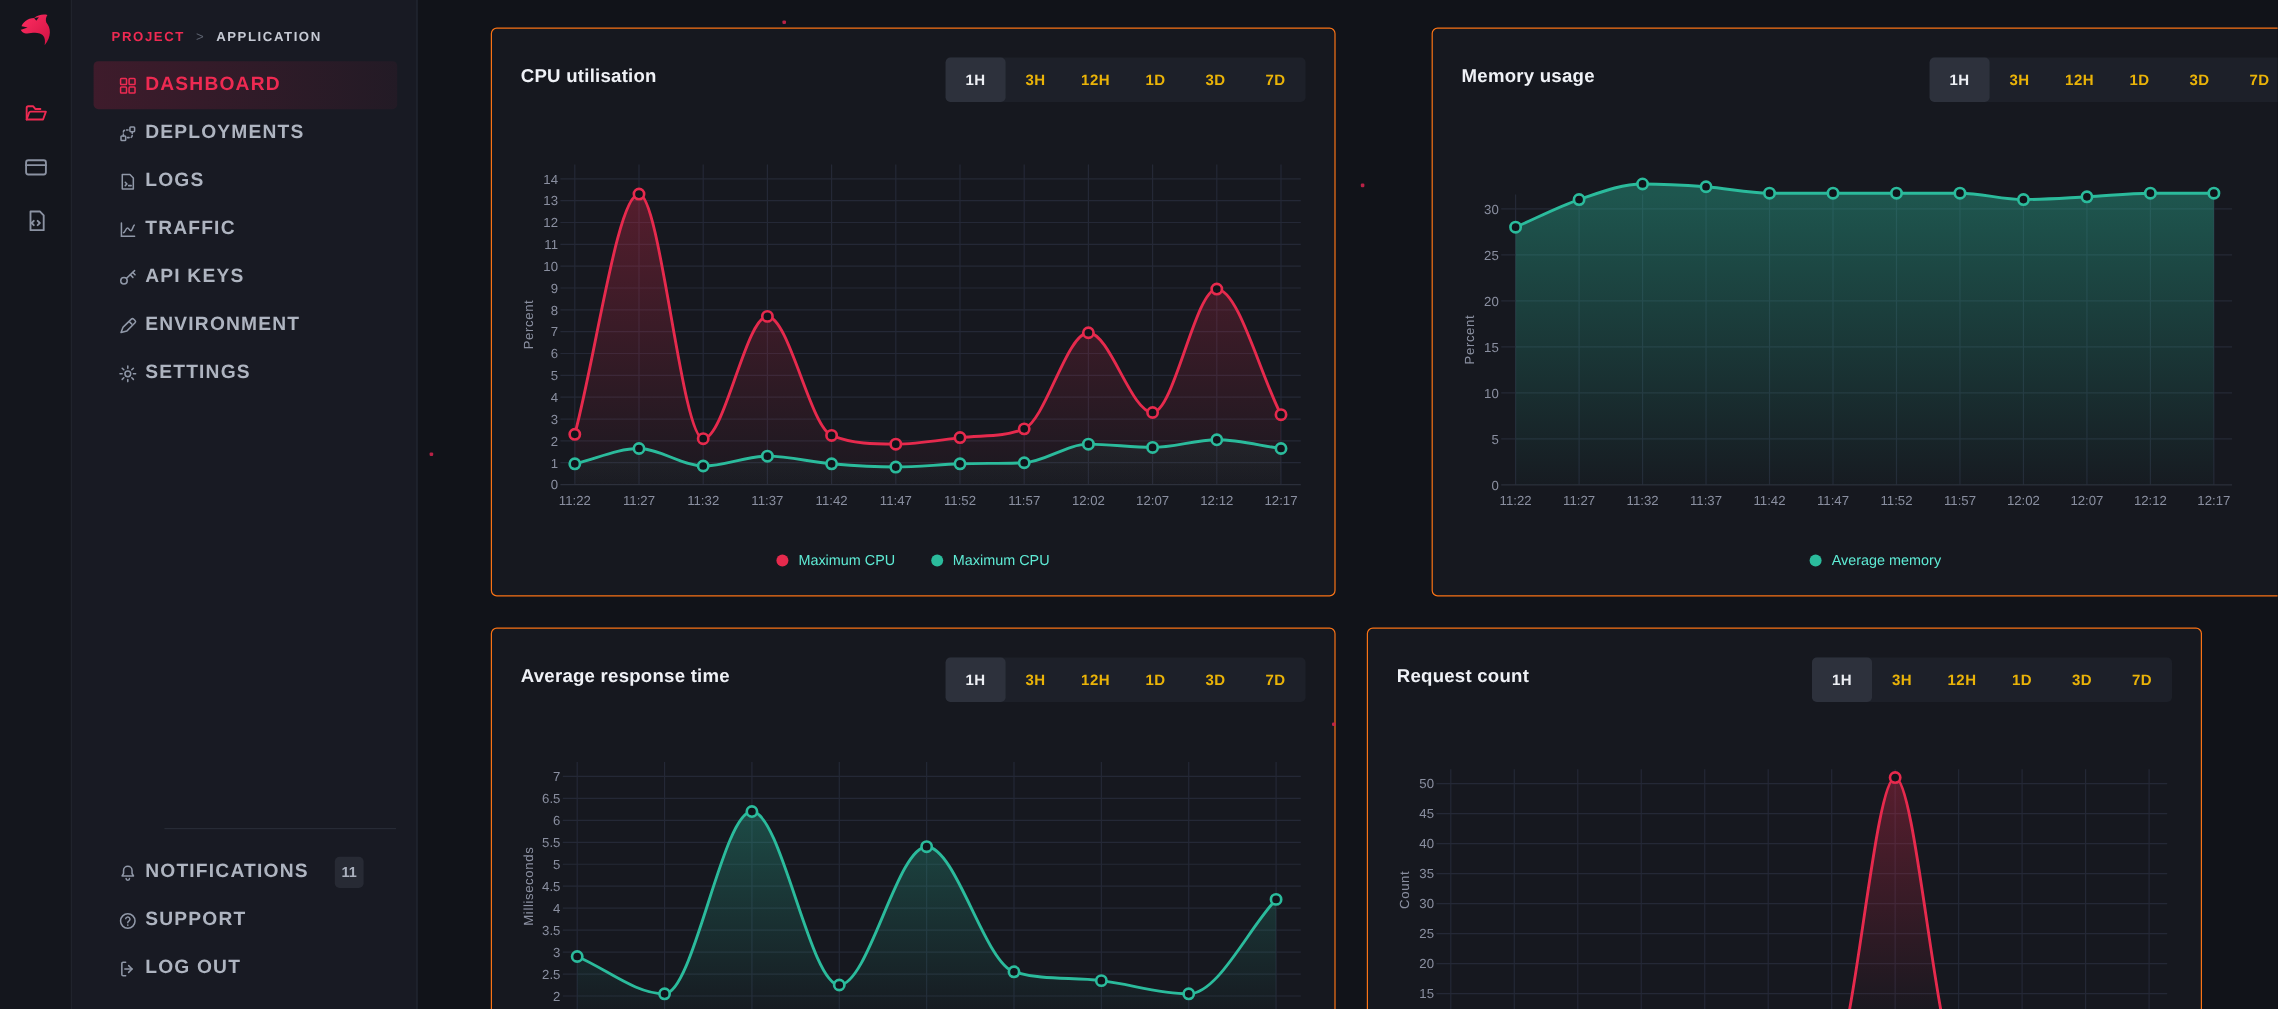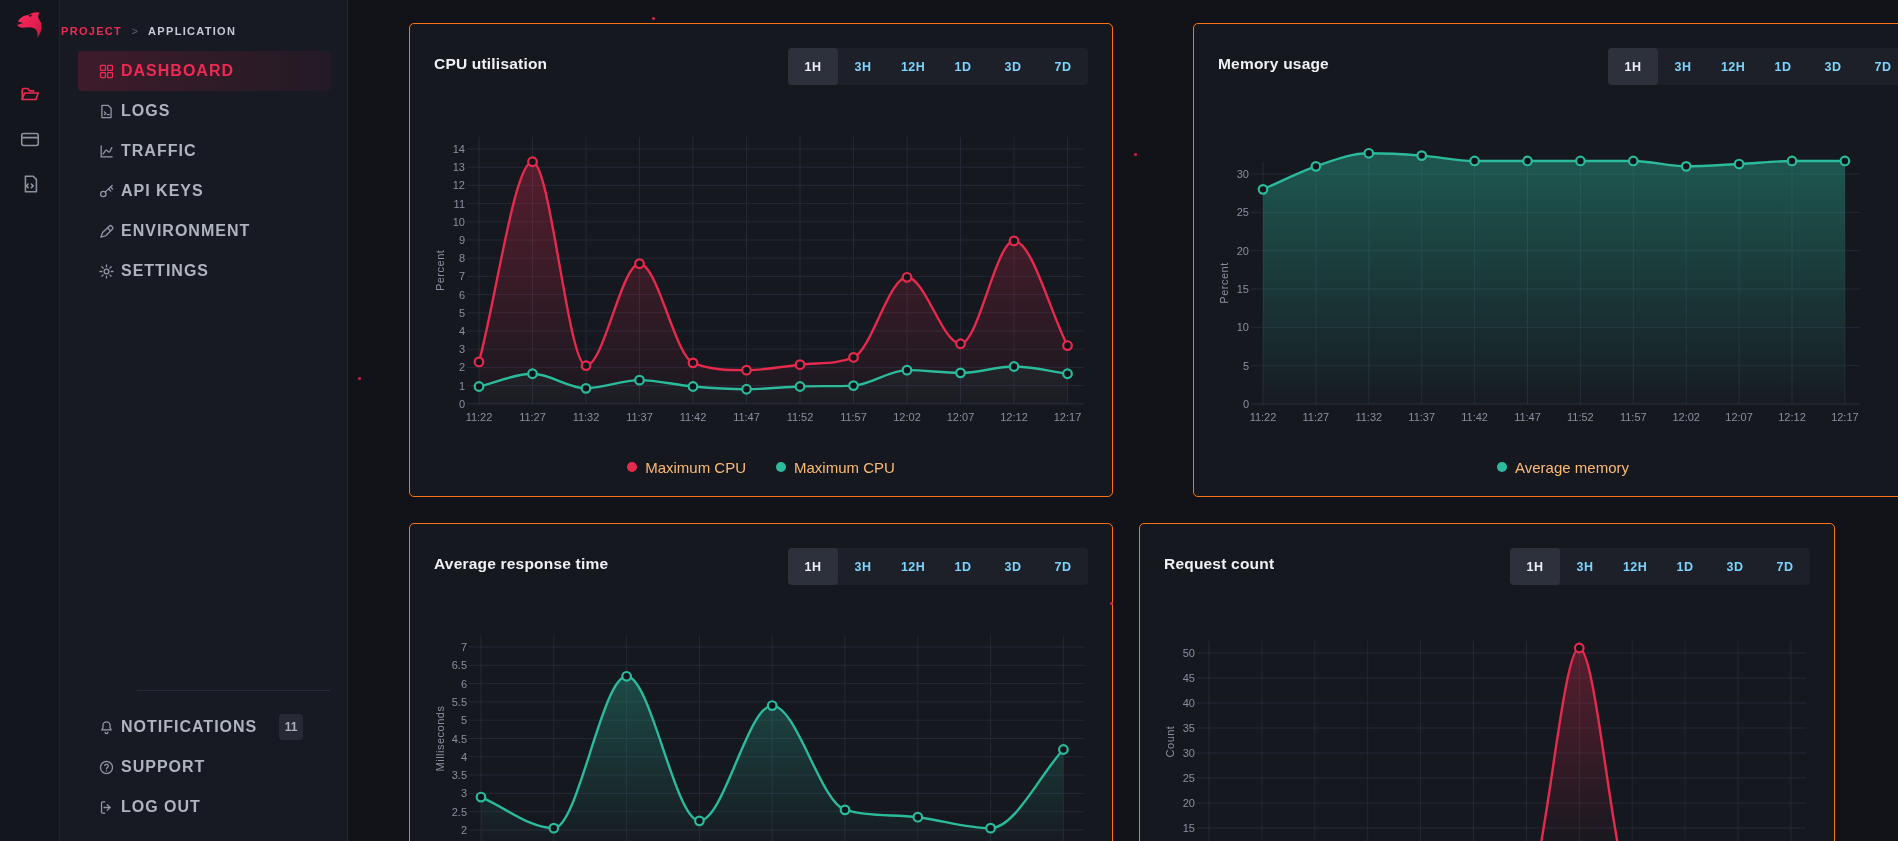--- a/index.html
+++ b/index.html
@@ -8,46 +8,46 @@
 
   
   .rail{position:absolute;left:0;top:0;width:59px;height:841px;background:#14161d;border-right:1px solid #20232c;}
   .rail .logo{position:absolute;left:9px;top:7px;width:40px;height:40px;}
   .rail-icon{position:absolute;left:19px;width:22px;height:22px;color:#8b92a2;}
   .rail-icon.red{color:#ee2a52;}
   .rail-icon svg{display:block;width:100%;height:100%;}
 
   
   .sidebar{position:absolute;left:60px;top:0;width:287px;height:841px;background:#181a23;border-right:1px solid #242834;}
-  .breadcrumb{position:absolute;left:1px;top:25px;font-size:11px;font-weight:bold;letter-spacing:1.3px;}
+  .breadcrumb{position:absolute;left:33px;top:25px;font-size:11px;font-weight:bold;letter-spacing:1.3px;}
   .breadcrumb .proj{color:#ee2a52;}
   .breadcrumb .sep{color:#5d6370;margin:0 5px;font-weight:normal;}
   .breadcrumb .app{color:#c6cad4;}
   .nav{position:absolute;left:0;top:51px;right:0;}
   .nav-item{position:relative;display:flex;align-items:center;height:40px;margin:0 16px 0 18px;border-radius:4px;color:#aeb4c0;cursor:pointer;}
   .nav-item .ni-icon{width:17px;height:17px;margin-left:20px;color:#9098a8;flex:none;}
   .nav-item .ni-icon svg{display:block;width:100%;height:100%;}
   .nav-item .ni-label{margin-left:6px;font-size:16px;font-weight:bold;letter-spacing:1px;}
   .nav-item.active{background:linear-gradient(90deg,rgba(236,33,80,.18),rgba(236,33,80,.05));color:#ee2a52;}
   .nav-item.active .ni-icon{color:#ee2a52;}
   .side-divider{position:absolute;left:77px;right:17px;top:690px;height:1px;background:#272b36;}
   .nav-footer{position:absolute;left:0;top:707px;right:0;}
   .badge{position:absolute;right:28px;top:7px;width:24px;height:26px;background:#272a34;border-radius:4px;color:#abb1be;font-size:12px;font-weight:bold;display:flex;align-items:center;justify-content:center;}
 
   
   .card{position:absolute;background:#16181f;border:1px solid #f97316;border-radius:5px;box-sizing:border-box;}
   .card-title{position:absolute;left:24px;top:31px;margin:0;font-size:15.5px;font-weight:bold;color:#eff1f6;letter-spacing:.2px;}
   .range-group{position:absolute;top:24px;right:24px;height:37px;display:flex;background:#1d2029;border-radius:4px;}
-  .range-btn{width:50px;height:37px;border:none;background:transparent;color:#7dd3fc;font-family:inherit;font-size:12.5px;font-weight:bold;letter-spacing:.4px;border-radius:4px;cursor:pointer;padding:0;}
+  .range-btn{width:50px;height:37px;border:none;background:transparent;color:#eab308;font-family:inherit;font-size:12.5px;font-weight:bold;letter-spacing:.4px;border-radius:4px;cursor:pointer;padding:0;}
   .range-btn.selected{background:#2d313c;color:#edeff4;}
   .chart-svg{position:absolute;left:24px;top:86px;display:block;}
   .legend{position:absolute;left:24px;right:24px;top:433px;height:20px;display:flex;align-items:center;justify-content:center;gap:30px;z-index:2;}
   .legend-item{display:flex;align-items:center;gap:8px;}
   .legend-dot{width:10px;height:10px;border-radius:50%;}
-  .legend-label{font-size:15px;color:#fdba74;}
+  .legend-label{font-size:12px;color:#5eead4;}
 
   .spark{position:absolute;width:3px;height:3px;border-radius:1px;background:#c32349;opacity:.95;}
 </style>
 </head>
 <body>
 
 <div class="viewport">
 
   <div class="rail">
     <div class="logo">
@@ -95,20 +95,31 @@
       <div class="nav-item active">
         <span class="ni-icon">
             <svg viewBox="0 0 24 24" fill="none" stroke="currentColor" stroke-width="1.8">
               <rect x="3.5" y="3.5" width="7" height="7" rx="1"></rect>
               <rect x="13.5" y="3.5" width="7" height="7" rx="1"></rect>
               <rect x="3.5" y="13.5" width="7" height="7" rx="1"></rect>
               <rect x="13.5" y="13.5" width="7" height="7" rx="1"></rect>
             </svg>
           </span>
         <span class="ni-label">DASHBOARD</span>
+      </div>
+      <div class="nav-item">
+        <span class="ni-icon">
+            <svg viewBox="0 0 24 24" fill="none" stroke="currentColor" stroke-width="1.8" stroke-linecap="round">
+              <rect x="4" y="14.5" width="5.5" height="5.5" rx="1"></rect>
+              <rect x="14.5" y="4" width="5.5" height="5.5" rx="1"></rect>
+              <path d="M6.8 14.5V10a2.5 2.5 0 0 1 2.5-2.5h3" stroke-dasharray="2.2 2.4"></path>
+              <path d="M17.2 9.5V14a2.5 2.5 0 0 1-2.5 2.5h-3" stroke-dasharray="2.2 2.4"></path>
+            </svg>
+          </span>
+        <span class="ni-label">DEPLOYMENTS</span>
       </div>
       <div class="nav-item">
         <span class="ni-icon">
             <svg viewBox="0 0 24 24" fill="none" stroke="currentColor" stroke-width="1.8" stroke-linejoin="round" stroke-linecap="round">
               <path d="M5.5 3.5h9l4 4v13h-13z"></path>
               <path d="M9 12.5l2 2-2 2"></path>
               <path d="M13 16.5h3"></path>
             </svg>
           </span>
         <span class="ni-label">LOGS</span>

